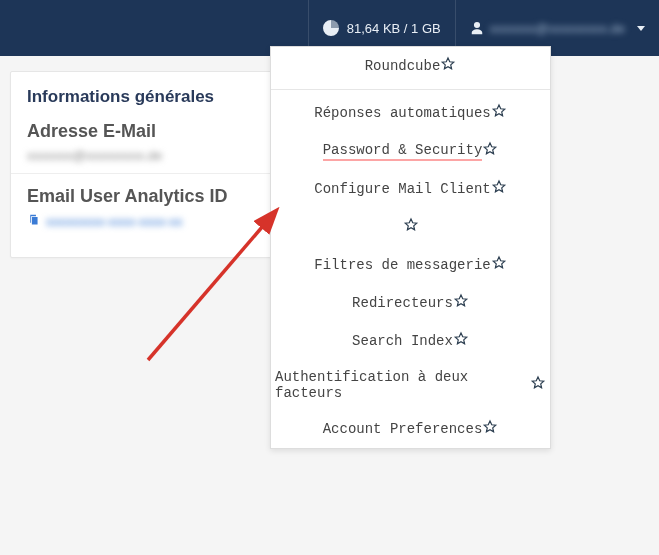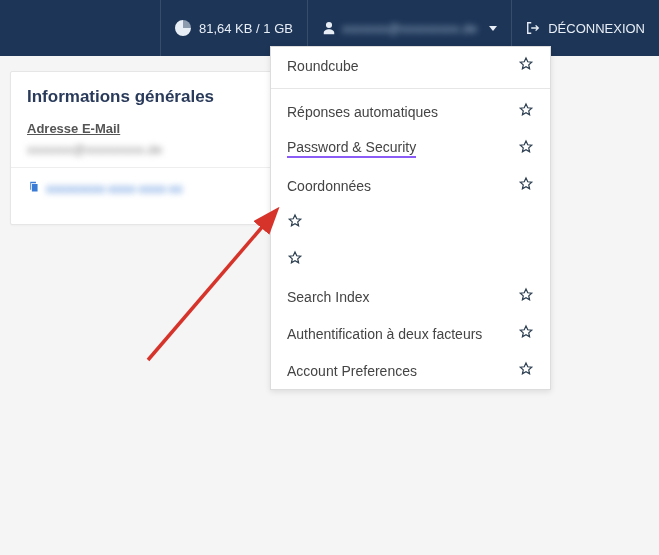--- a/index.html
+++ b/index.html
@@ -55,25 +55,24 @@
       box-shadow: 0 1px 2px rgba(0,0,0,0.03);
       padding: 15px 16px 18px;
     }
     .panel h2 {
       font-size: 17px;
       font-weight: 600;
       color: #293a5a;
       margin-bottom: 14px;
     }
     .panel .field-label {
-      font-size: 13px;
+      font-size: 18px;
       font-weight: 600;
       color: #555;
       margin-bottom: 6px;
-      text-decoration: underline;
     }
     .panel .field-value {
       font-size: 13px;
       filter: blur(3px);
       color: #888;
       margin-bottom: 10px;
       user-select: none;
     }
     .panel hr {
       border: none;
@@ -100,35 +99,36 @@
       width: 281px;
       background: #fff;
       border: 1px solid #ddd;
       box-shadow: 0 2px 6px rgba(0,0,0,0.1);
       font-size: 14px;
       color: #444;
     }
     .dropdown .item {
       display: flex;
       align-items: center;
-      justify-content: space-between;
-      padding: 9px 16px;
+      justify-content: center;
+      padding: 9px 4px;
       cursor: pointer;
+      font-family: Liberation Mono, monospace;
     }
     .dropdown .star {
       color: #2c3e50;
       flex-shrink: 0;
     }
     .dropdown hr {
       border: none;
       border-top: 1px solid #e6e6e6;
       margin: 4px 0;
     }
     .dropdown .item.highlighted .label {
-      border-bottom: 2px solid #8b5cf6;
+      border-bottom: 2px solid #fca5a5;
       padding-bottom: 1px;
     }
 
     .arrow-svg {
       position: absolute;
       top: 180px;
       left: 130px;
       pointer-events: none;
     }
   </style>
@@ -147,35 +147,28 @@
   </div>
   <div class="topbar-section account">
     <span class="person-icon">
       <svg width="14" height="14" viewBox="0 0 16 16">
           <path fill="#e8eef5" d="M8 8a3.5 3.5 0 1 0 0-7 3.5 3.5 0 0 0 0 7zm0 1.5c-3 0-6 1.5-6 4V15h12v-1.5c0-2.5-3-4-6-4z"></path>
         </svg>
     </span>
     <span class="blurred-text">xxxxxxx@xxxxxxxxx.de</span>
     <span class="chevron-down"></span>
   </div>
-  <div class="topbar-section">
-    <span class="logout-icon">
-      <svg width="14" height="14" viewBox="0 0 16 16">
-          <path fill="none" stroke="#e8eef5" stroke-width="1.6" d="M6 2H2v12h4M6 8h8m-3-3 3 3-3 3"></path>
-        </svg>
-    </span>
-    <span>DÉCONNEXION</span>
-  </div>
 </div>
 
 <div class="panel">
   <h2>Informations générales</h2>
   <div class="field-label">Adresse E-Mail</div>
   <div class="field-value">xxxxxxx@xxxxxxxxx.de</div>
   <hr>
+  <div class="field-label">Email User Analytics ID</div>
   <div class="field-value linkish">
     <span class="copy-icon">
       <svg width="13" height="13" viewBox="0 0 16 16">
           <path fill="#3a7bd5" d="M4 2h7v2H5v8H4V2zm2 3h7v9H6V5z"></path>
         </svg>
     </span>
     <span class="blurred-inline">xxxxxxxxx-xxxx-xxxx-xx</span>
   </div>
 </div>
 
@@ -196,31 +189,38 @@
             <path fill="none" stroke="#2c3e50" stroke-width="1.8" d="m12 3 2.6 5.6 6 .6-4.5 4.1 1.3 6-5.4-3.1L6.6 19.3l1.3-6L3.4 9.2l6-.6L12 3z"></path>
           </svg></span>
       </div>
       <div class="item highlighted">
         <span class="label">Password &amp; Security</span>
         <span class="star"><svg width="16" height="16" viewBox="0 0 24 24">
             <path fill="none" stroke="#2c3e50" stroke-width="1.8" d="m12 3 2.6 5.6 6 .6-4.5 4.1 1.3 6-5.4-3.1L6.6 19.3l1.3-6L3.4 9.2l6-.6L12 3z"></path>
           </svg></span>
       </div>
       <div class="item">
-        <span class="label">Coordonnées</span>
-        <span class="star"><svg width="16" height="16" viewBox="0 0 24 24">
-            <path fill="none" stroke="#2c3e50" stroke-width="1.8" d="m12 3 2.6 5.6 6 .6-4.5 4.1 1.3 6-5.4-3.1L6.6 19.3l1.3-6L3.4 9.2l6-.6L12 3z"></path>
-          </svg></span>
-      </div>
-      <div class="item">
-        <span class="star"><svg width="16" height="16" viewBox="0 0 24 24">
-            <path fill="none" stroke="#2c3e50" stroke-width="1.8" d="m12 3 2.6 5.6 6 .6-4.5 4.1 1.3 6-5.4-3.1L6.6 19.3l1.3-6L3.4 9.2l6-.6L12 3z"></path>
-          </svg></span>
-      </div>
-      <div class="item">
+        <span class="label">Configure Mail Client</span>
+        <span class="star"><svg width="16" height="16" viewBox="0 0 24 24">
+            <path fill="none" stroke="#2c3e50" stroke-width="1.8" d="m12 3 2.6 5.6 6 .6-4.5 4.1 1.3 6-5.4-3.1L6.6 19.3l1.3-6L3.4 9.2l6-.6L12 3z"></path>
+          </svg></span>
+      </div>
+      <div class="item">
+        <span class="star"><svg width="16" height="16" viewBox="0 0 24 24">
+            <path fill="none" stroke="#2c3e50" stroke-width="1.8" d="m12 3 2.6 5.6 6 .6-4.5 4.1 1.3 6-5.4-3.1L6.6 19.3l1.3-6L3.4 9.2l6-.6L12 3z"></path>
+          </svg></span>
+      </div>
+      <div class="item">
+        <span class="label">Filtres de messagerie</span>
+        <span class="star"><svg width="16" height="16" viewBox="0 0 24 24">
+            <path fill="none" stroke="#2c3e50" stroke-width="1.8" d="m12 3 2.6 5.6 6 .6-4.5 4.1 1.3 6-5.4-3.1L6.6 19.3l1.3-6L3.4 9.2l6-.6L12 3z"></path>
+          </svg></span>
+      </div>
+      <div class="item">
+        <span class="label">Redirecteurs</span>
         <span class="star"><svg width="16" height="16" viewBox="0 0 24 24">
             <path fill="none" stroke="#2c3e50" stroke-width="1.8" d="m12 3 2.6 5.6 6 .6-4.5 4.1 1.3 6-5.4-3.1L6.6 19.3l1.3-6L3.4 9.2l6-.6L12 3z"></path>
           </svg></span>
       </div>
       <div class="item">
         <span class="label">Search Index</span>
         <span class="star"><svg width="16" height="16" viewBox="0 0 24 24">
             <path fill="none" stroke="#2c3e50" stroke-width="1.8" d="m12 3 2.6 5.6 6 .6-4.5 4.1 1.3 6-5.4-3.1L6.6 19.3l1.3-6L3.4 9.2l6-.6L12 3z"></path>
           </svg></span>
       </div>

